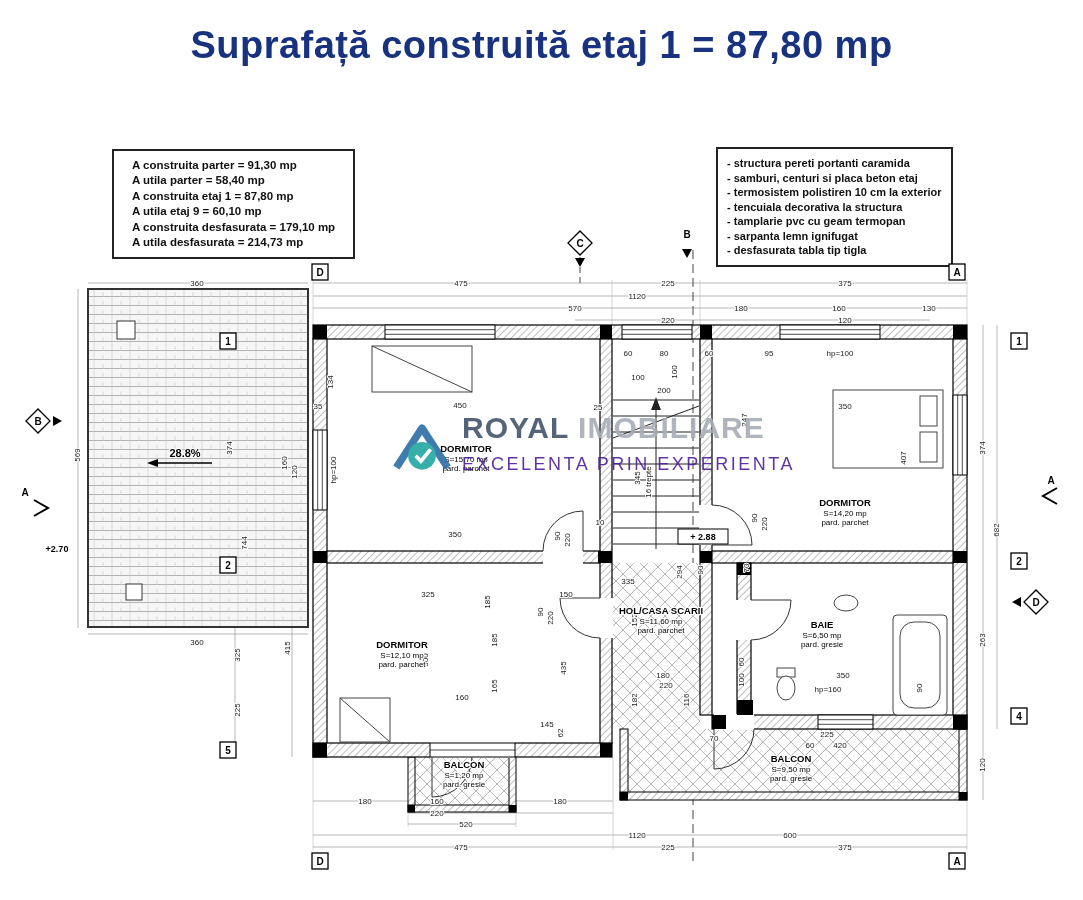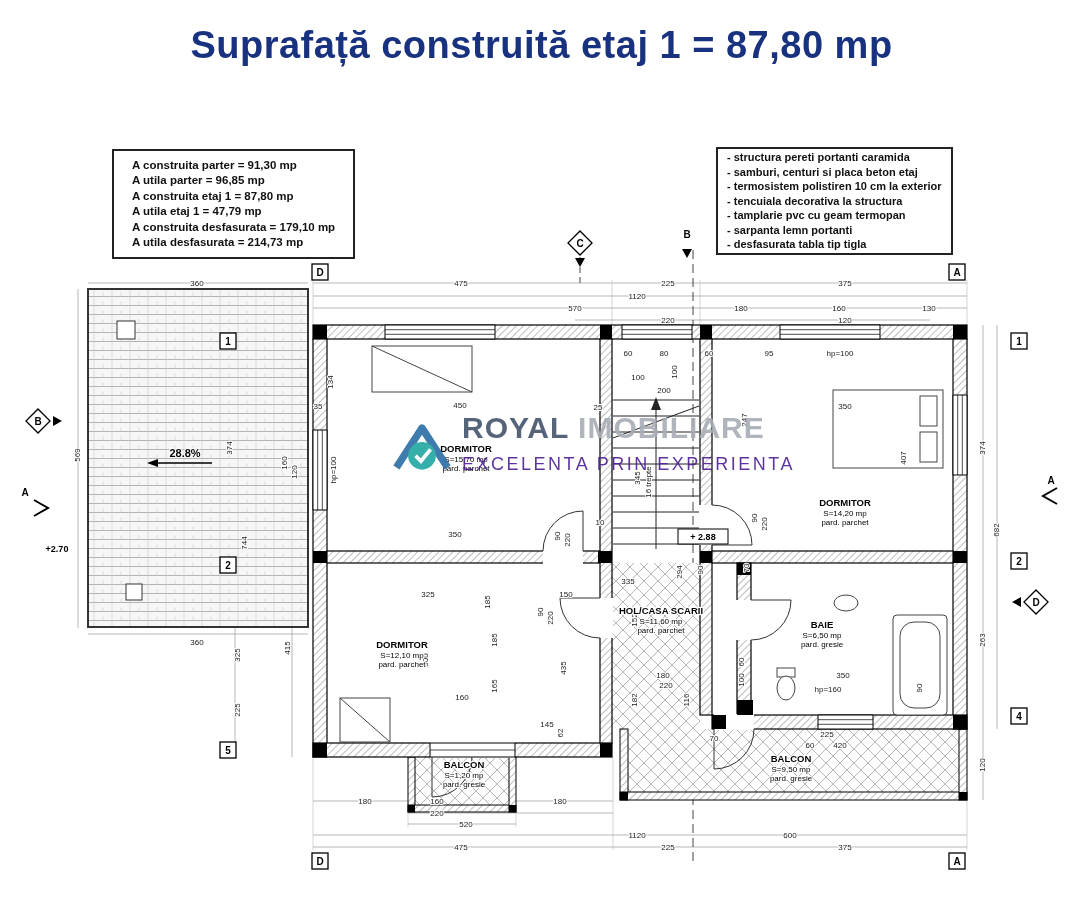--- a/index.html
+++ b/index.html
@@ -3,21 +3,21 @@
 <meta charset="utf-8">
 <style>
   html,body{margin:0;padding:0;background:#fff;}
   .page{position:relative;width:1083px;height:900px;background:#fff;overflow:hidden;
         font-family:"Liberation Sans",sans-serif;}
   .title{position:absolute;top:24px;left:0;right:0;text-align:center;
          font-size:38px;font-weight:bold;color:#18327f;letter-spacing:0.5px;}
   .infobox{position:absolute;left:112px;top:149px;border:2px solid #222;background:#fff;
            padding:7px 18px;font-size:11.5px;font-weight:bold;line-height:1.34;color:#111;}
   .specsbox{position:absolute;left:716px;top:147px;border:2px solid #222;background:#fff;
-            padding:1px 9px;font-size:11px;font-weight:bold;line-height:1.32;color:#111;}
+            padding:7px 9px;font-size:11px;font-weight:bold;line-height:1.32;color:#111;}
   .box-line{white-space:nowrap;}
   svg{position:absolute;left:0;top:0;}
   .thin line{stroke:#999;stroke-width:0.7;}
   .ext line{stroke:#bbb;stroke-width:0.6;}
   .dim{font-size:8px;fill:#1a1a1a;text-anchor:middle;
        paint-order:stroke;stroke:#fff;stroke-width:2px;stroke-linejoin:round;}
   .room-name{font-size:9.5px;font-weight:bold;fill:#000;text-anchor:middle;
        paint-order:stroke;stroke:#fff;stroke-width:2.5px;stroke-linejoin:round;}
   .room-sub{font-size:8px;fill:#000;text-anchor:middle;
        paint-order:stroke;stroke:#fff;stroke-width:2px;stroke-linejoin:round;}
@@ -38,33 +38,33 @@
 </style>
 </head>
 <body>
 
 <div class="page">
 
   <div class="title">Suprafață construită etaj 1 = 87,80 mp</div>
 
   <div class="infobox" id="info-box">
       <div class="box-line">A construita parter = 91,30 mp</div>
-      <div class="box-line">A utila parter = 96,85 mp</div>
+      <div class="box-line">A utila parter = 58,40 mp</div>
       <div class="box-line">A construita etaj 1 = 87,80 mp</div>
-      <div class="box-line">A utila etaj 1 = 47,79 mp</div>
+      <div class="box-line">A utila etaj 9 = 60,10 mp</div>
       <div class="box-line">A construita desfasurata = 179,10 mp</div>
       <div class="box-line">A utila desfasurata = 214,73 mp</div>
     </div>
   <div class="specsbox" id="specs-box">
       <div class="box-line">- structura pereti portanti caramida</div>
       <div class="box-line">- samburi, centuri si placa beton etaj</div>
       <div class="box-line">- termosistem polistiren 10 cm la exterior</div>
       <div class="box-line">- tencuiala decorativa la structura</div>
       <div class="box-line">- tamplarie pvc cu geam termopan</div>
-      <div class="box-line">- sarpanta lemn portanti</div>
+      <div class="box-line">- sarpanta lemn ignifugat</div>
       <div class="box-line">- desfasurata tabla tip tigla</div>
     </div>
 
   <svg id="plan-svg" width="1083" height="900" viewBox="0 0 1083 900">
     <defs>
       <pattern id="hatchp" width="5" height="5" patternUnits="userSpaceOnUse" patternTransform="rotate(45)">
         <rect width="5" height="5" fill="#ffffff"></rect>
         <line x1="0" y1="0" x2="0" y2="5" stroke="#7d7d7d" stroke-width="1"></line>
       </pattern>
       <pattern id="roofp" width="18" height="9" patternUnits="userSpaceOnUse">

